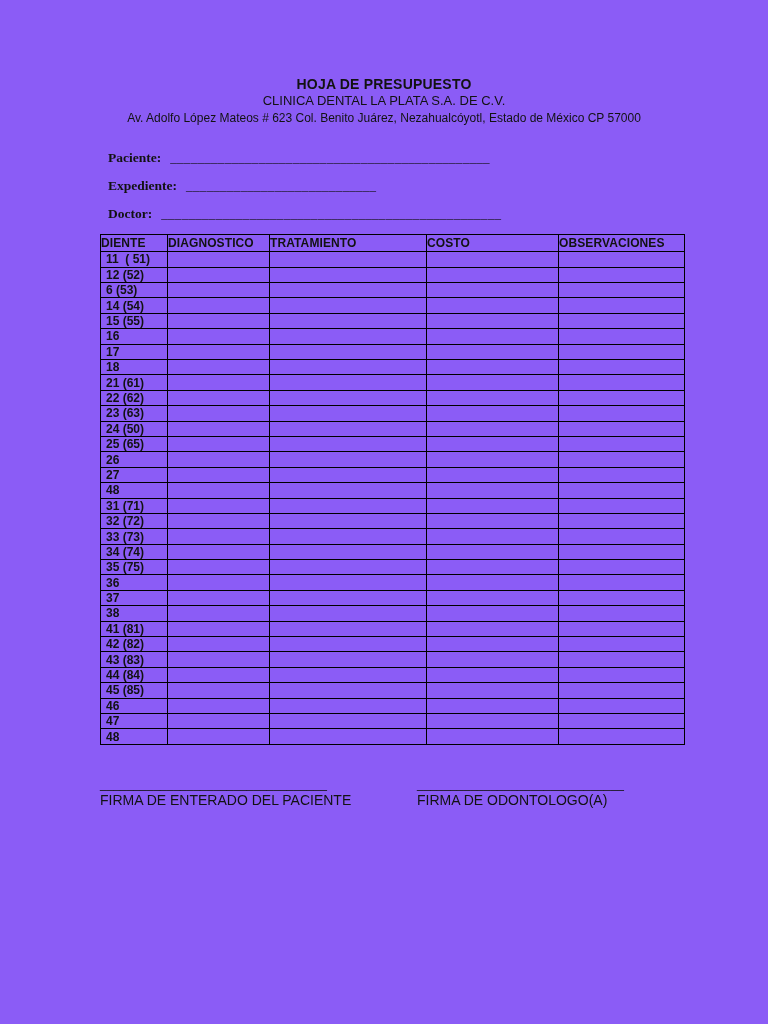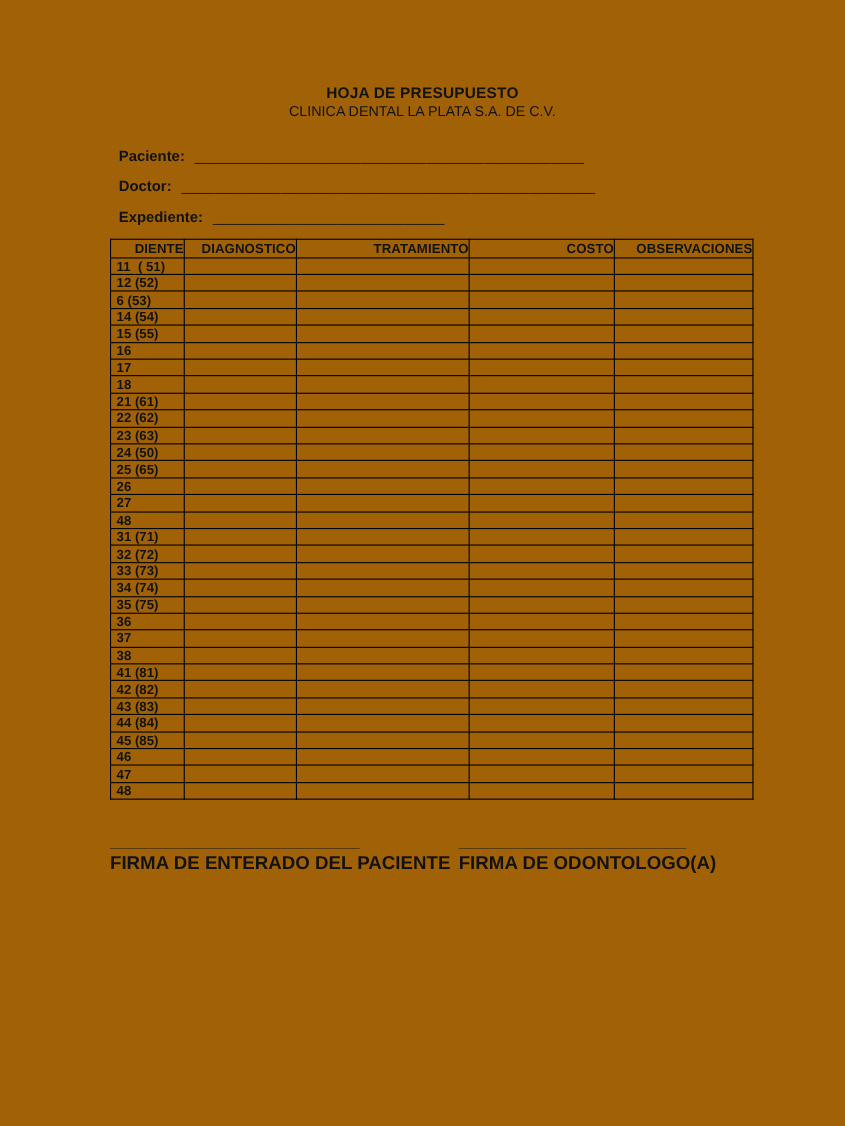--- a/index.html
+++ b/index.html
@@ -12,21 +12,21 @@
     width: 768px;
     height: 1024px;
     font-family: "Liberation Sans", sans-serif;
     color: #121212;
     overflow: hidden;
   }
   .page {
     position: relative;
     width: 768px;
     height: 1024px;
-    background: #a16207;
+    background: #8b5cf6;
   }
 
   
   .doc-header {
     padding-top: 76px;
     text-align: center;
   }
   .doc-title {
     font-size: 14px;
     font-weight: bold;
@@ -43,23 +43,24 @@
     line-height: 1.3;
     margin-top: 2px;
   }
 
   
   .fields {
     margin: 24px 0 0 108px;
   }
   .field-row {
     display: flex;
-    align-items: center;
+    align-items: flex-start;
     height: 17px;
     margin-bottom: 11px;
+    font-family: Liberation Serif, serif;
   }
   .field-label {
     font-weight: bold;
     font-size: 13.5px;
     white-space: pre;
   }
   .field-line {
     font-size: 13px;
     margin-left: 9px;
     white-space: pre;
@@ -76,21 +77,21 @@
   .budget-table th,
   .budget-table td {
     border: 1.5px solid #000000;
     padding: 0;
     overflow: hidden;
   }
   .budget-table th {
     height: 17px;
     font-size: 12px;
     font-weight: bold;
-    text-align: right;
+    text-align: left;
     letter-spacing: 0.1px;
   }
   .budget-table td {
     height: 15.4px;
     font-size: 12px;
   }
   .budget-table td.tooth-cell {
     font-weight: bold;
     padding-left: 5px;
     white-space: pre;
@@ -110,51 +111,51 @@
   }
   .sig-block.sig-right {
     margin-left: 84px;
     width: 190px;
     text-align: center;
   }
   .sig-line {
     font-size: 12px;
     white-space: pre;
     line-height: 1.2;
-    font-weight: bold;
   }
   .sig-label {
-    font-size: 17px;
-    font-weight: bold;
+    font-size: 14px;
+    font-weight: normal;
     margin-top: 1px;
     white-space: nowrap;
   }
 </style>
 </head>
 <body>
 
 <div class="page">
 
   <div class="doc-header">
     <div class="doc-title">HOJA DE PRESUPUESTO</div>
     <div class="doc-subtitle">CLINICA DENTAL LA PLATA S.A. DE C.V.</div>
+    <div class="doc-address">Av. Adolfo López Mateos # 623 Col. Benito Juárez, Nezahualcóyotl, Estado de México CP 57000</div>
   </div>
 
   <div class="fields">
     <div class="field-row">
       <span class="field-label">Paciente:</span>
       <span class="field-line">_______________________________________________</span>
     </div>
     <div class="field-row">
+      <span class="field-label">Expediente:</span>
+      <span class="field-line">____________________________</span>
+    </div>
+    <div class="field-row">
       <span class="field-label">Doctor:</span>
       <span class="field-line">__________________________________________________</span>
-    </div>
-    <div class="field-row">
-      <span class="field-label">Expediente:</span>
-      <span class="field-line">____________________________</span>
     </div>
   </div>
 
   <table class="budget-table">
     <colgroup>
       <col style="width:67px">
       <col style="width:102px">
       <col style="width:157px">
       <col style="width:132px">
       <col style="width:126px">

